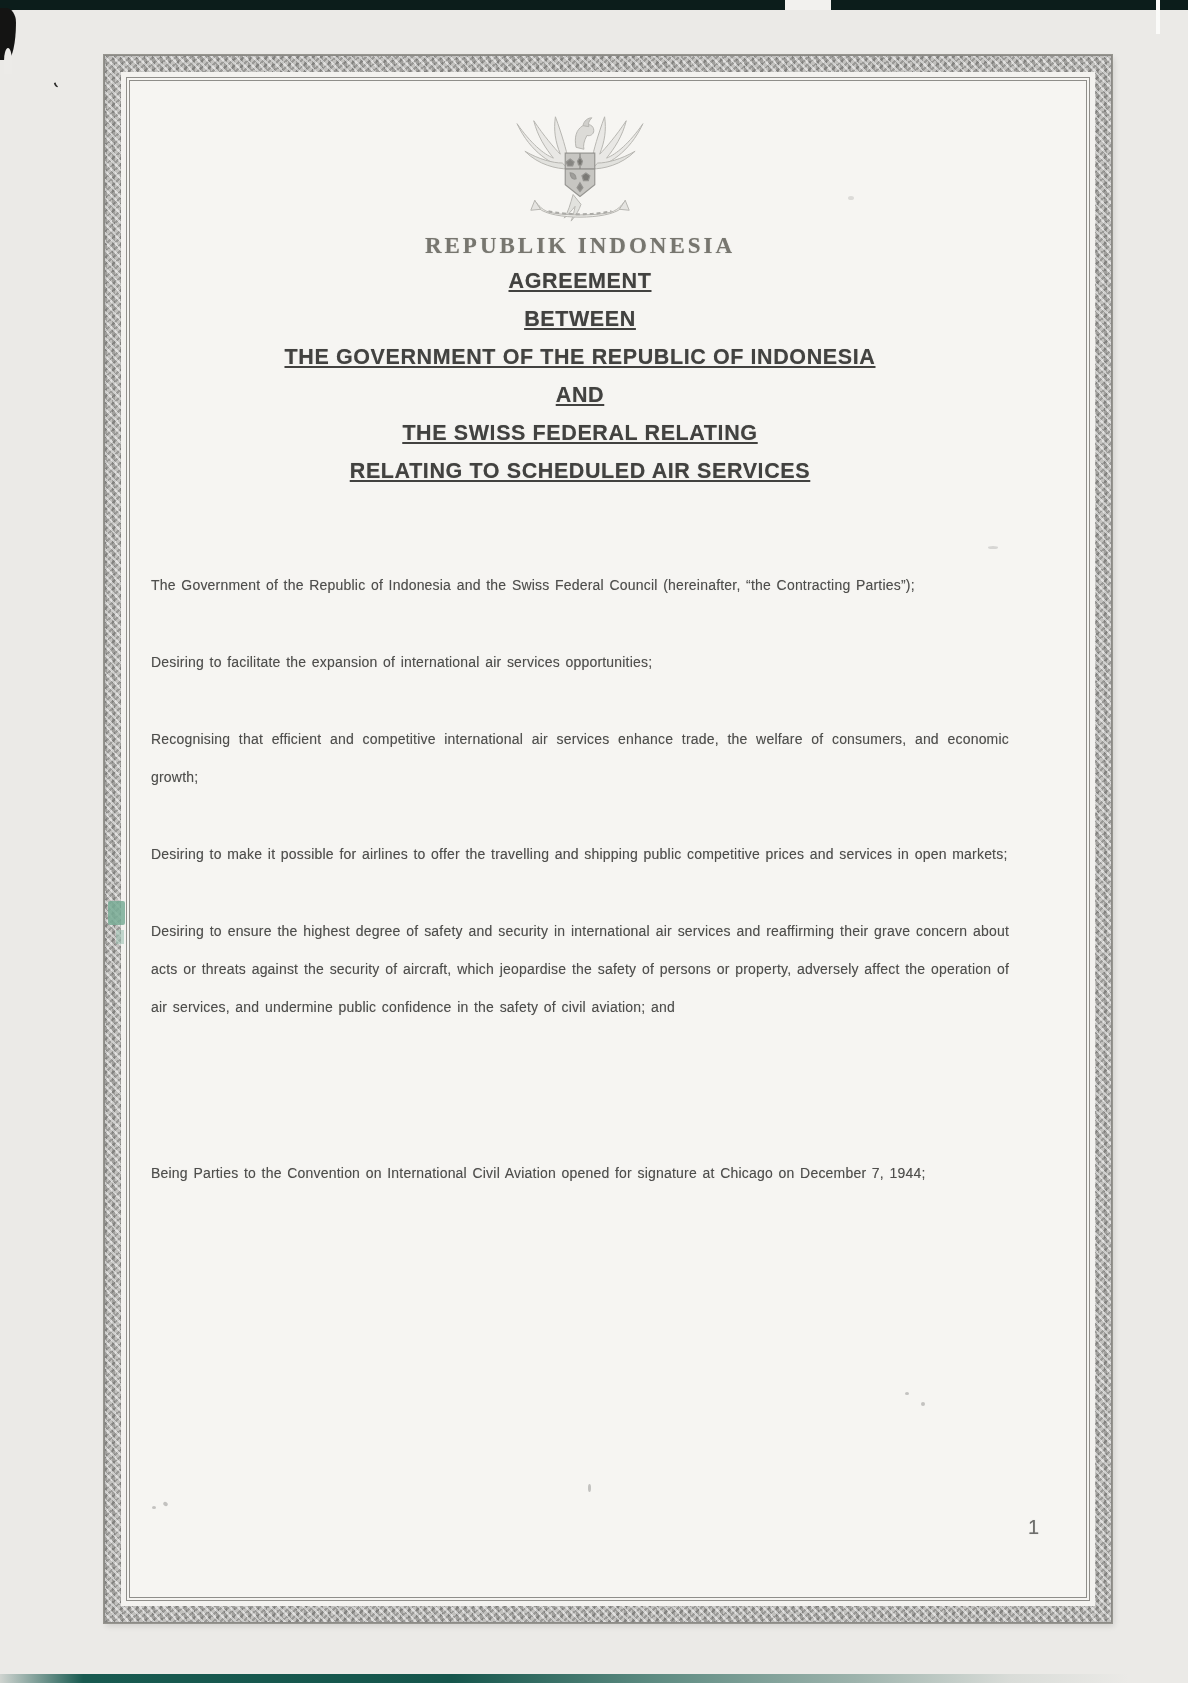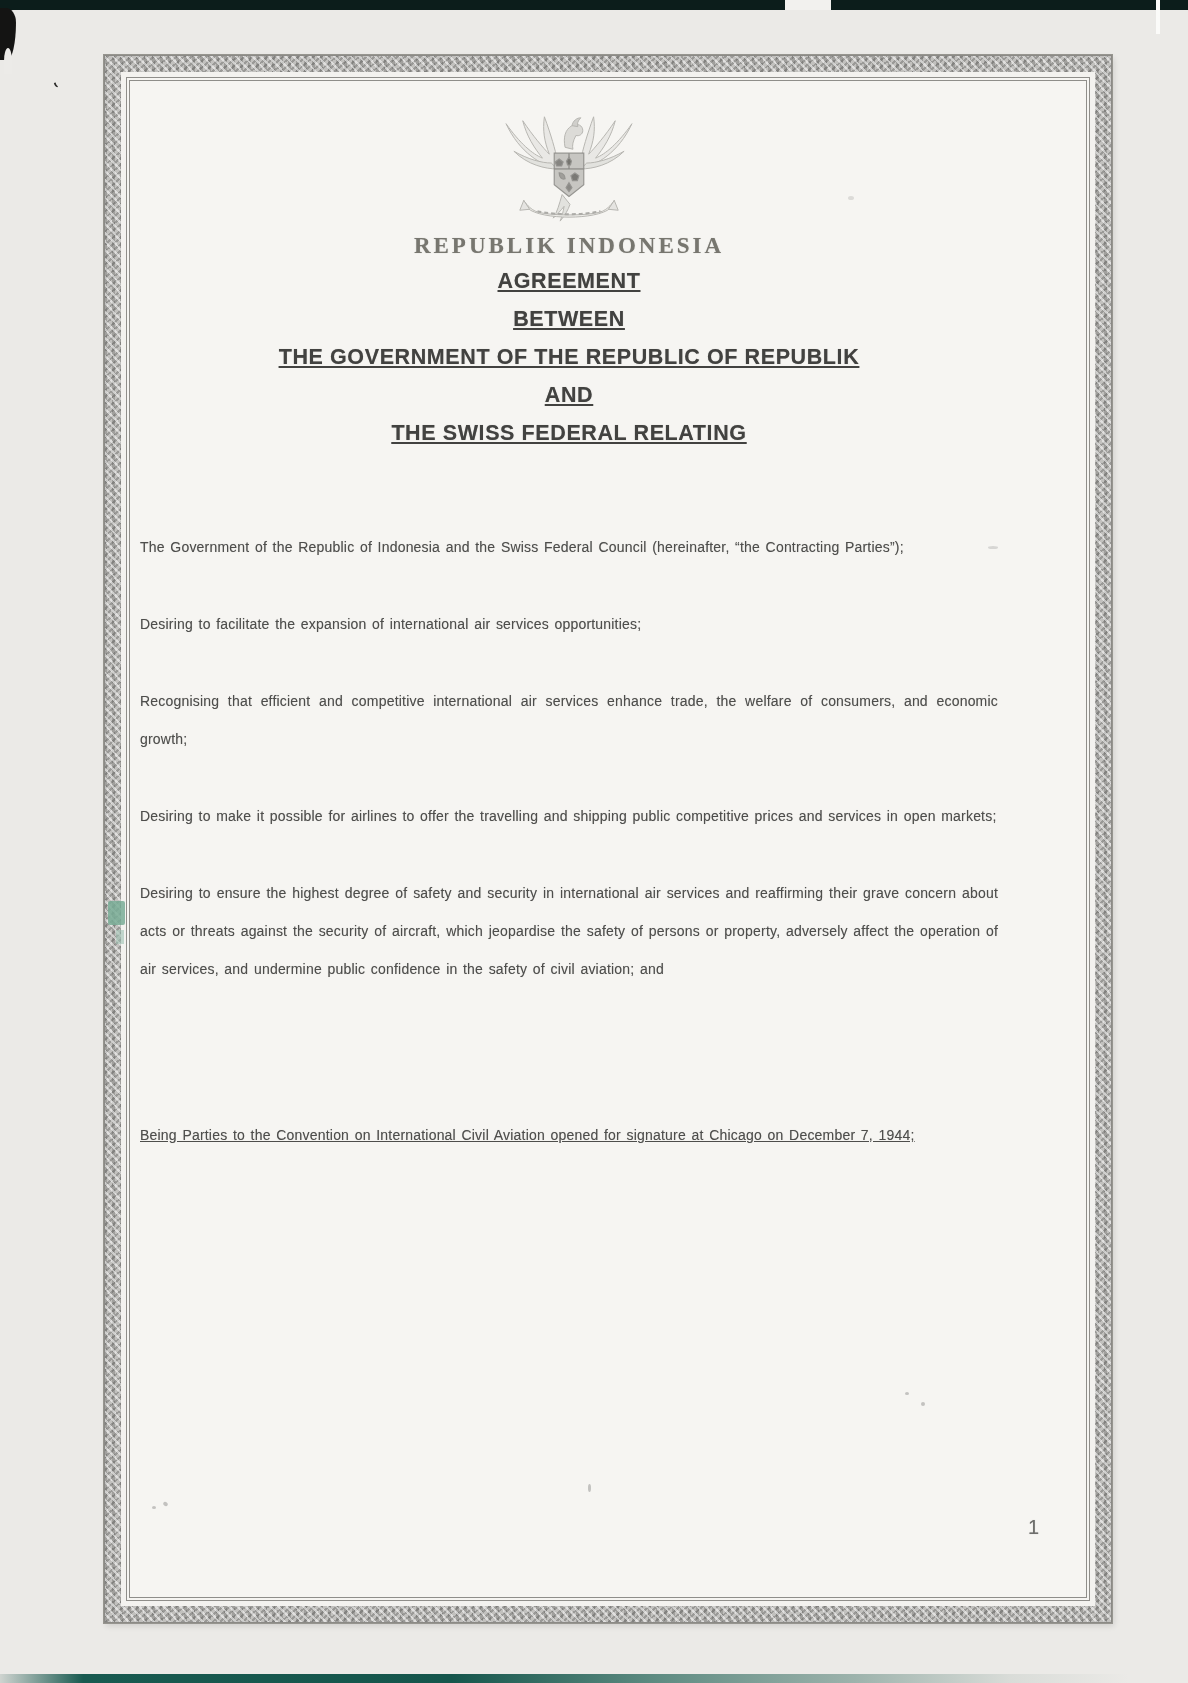--- a/index.html
+++ b/index.html
@@ -36,21 +36,21 @@
   .frame-inner{
     width:100%;height:100%;box-sizing:border-box;background:#f6f5f2;
     border:4px double #8f8e8a;position:relative;
   }
   .green-smudge{position:absolute;left:108px;top:901px;width:17px;height:24px;
     background:#79ad97;opacity:.85;border-radius:2px;}
   .green-smudge2{position:absolute;left:116px;top:930px;width:8px;height:14px;
     background:#9ec2b2;opacity:.6;}
   
   .content{
-    position:absolute;left:140px;top:90px;width:858px;
+    position:absolute;left:151px;top:90px;width:858px;
     color:#4d4d4b;
   }
   .emblem-wrap{text-align:center;margin:14px 0 0 0;}
   .emblem-wrap svg{opacity:.8;}
   .country{
     text-align:center;font-family:"Liberation Serif","DejaVu Serif",serif;
     font-weight:bold;font-size:23px;letter-spacing:3px;color:#77766f;
     margin:2px 0 0 0;line-height:28px;
     text-shadow:0 0 1px rgba(120,120,115,.45);
   }
@@ -60,21 +60,21 @@
     text-shadow:0 0 .7px rgba(70,70,68,.5);
     text-decoration:underline;
   }
   .titles{margin-top:2px;}
   .body-text p{
     font-size:14px;line-height:38px;text-align:justify;margin:0 0 39px 0;
     color:#4e4e4c;word-spacing:1.5px;letter-spacing:.2px;
     text-shadow:0 0 .7px rgba(90,90,88,.4);
   }
   .body-text{margin-top:76px;}
-  .body-text p.last{margin-top:128px;margin-bottom:12px;text-decoration:underline;}
+  .body-text p.last{margin-top:128px;margin-bottom:12px;}
   .page-number{
     position:absolute;left:1028px;top:1516px;font-size:20px;color:#6e6e6c;
     text-shadow:0 0 .8px rgba(110,110,108,.5);
   }
   
   .speck{position:absolute;background:#8f8f8d;opacity:.5;border-radius:50%;}
   .s1{left:588px;top:1484px;width:3px;height:8px;}
   .s2{left:152px;top:1506px;width:4px;height:3px;}
   .s3{left:163px;top:1502px;width:5px;height:4px;transform:rotate(40deg);}
   .s4{left:905px;top:1392px;width:4px;height:3px;}
@@ -135,23 +135,24 @@
 
       <path d="M38,109 C56,113 84,113 102,109" stroke="#9a9995" stroke-width="2" fill="none" stroke-dasharray="4,3"></path>
     </svg>
   </div>
 
   <div class="country">REPUBLIK INDONESIA</div>
 
   <div class="titles">
     <p class="title-line">AGREEMENT</p>
     <p class="title-line">BETWEEN</p>
-    <p class="title-line">THE GOVERNMENT OF THE REPUBLIC OF REPUBLIK</p>
+    <p class="title-line">THE GOVERNMENT OF THE REPUBLIC OF INDONESIA</p>
     <p class="title-line">AND</p>
     <p class="title-line">THE SWISS FEDERAL RELATING</p>
+    <p class="title-line">RELATING TO SCHEDULED AIR SERVICES</p>
   </div>
 
   <div class="body-text">
     <p>The Government of the Republic of Indonesia and the Swiss Federal Council (hereinafter, “the Contracting Parties”);</p>
     <p>Desiring to facilitate the expansion of international air services opportunities;</p>
     <p>Recognising that efficient and competitive international air services enhance trade, the welfare of consumers, and economic growth;</p>
     <p>Desiring to make it possible for airlines to offer the travelling and shipping public competitive prices and services in open markets;</p>
     <p>Desiring to ensure the highest degree of safety and security in international air services and reaffirming their grave concern about acts or threats against the security of aircraft, which jeopardise the safety of persons or property, adversely affect the operation of air services, and undermine public confidence in the safety of civil aviation; and</p>
     <p class="last">Being Parties to the Convention on International Civil Aviation opened for signature at Chicago on December 7, 1944;</p>
   </div>

